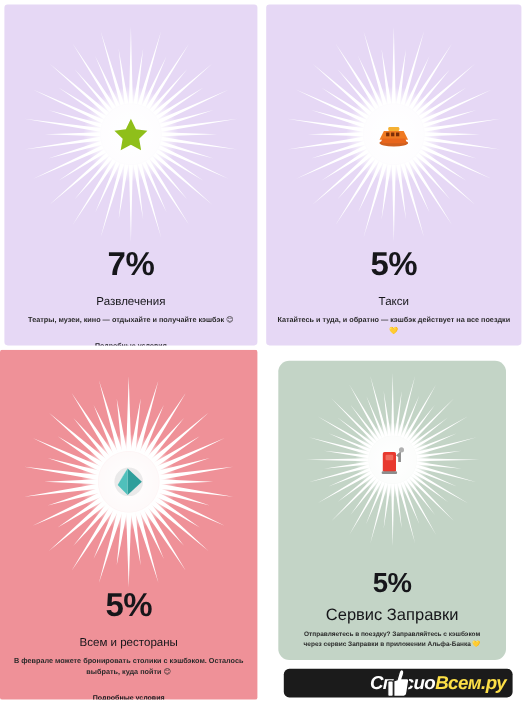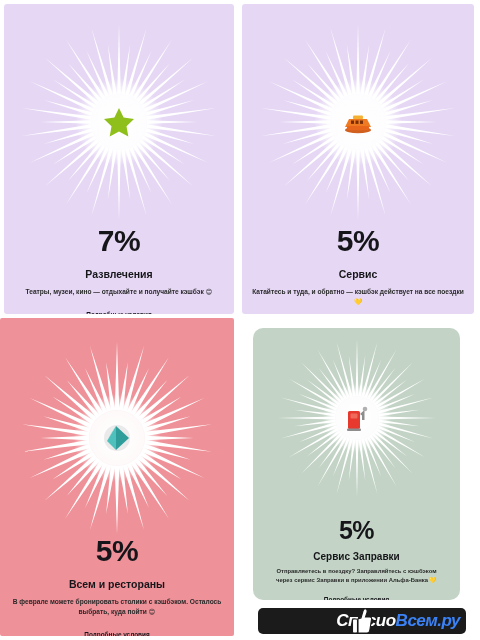--- a/index.html
+++ b/index.html
@@ -45,22 +45,22 @@
     position:absolute;left:0;right:0;
     display:flex;flex-direction:column;align-items:center;
     text-align:center;
     color:#1a1a1a;
   }
   .pct{
     font-size:30px;font-weight:bold;letter-spacing:-0.5px;
     line-height:1;margin:0 0 12px 0;color:#16161a;
   }
   .pct.small{font-size:25px;margin-bottom:8px;}
-  .title{font-size:10.5px;font-weight:bold;margin:0 0 7px 0;color:#16161a;}
-  .title.sm{font-size:10px;margin-bottom:5px;}
+  .title{font-size:10.5px;font-weight:normal;margin:0 0 7px 0;color:#16161a;}
+  .title.sm{font-size:15px;margin-bottom:5px;}
   .desc{
     font-size:6.6px;line-height:1.5;margin:0;
     color:#2a2a2a;max-width:215px;font-weight:600;
   }
   .desc.narrow{max-width:175px;font-size:5.9px;}
   .terms{
     font-size:6.4px;font-weight:bold;margin-top:14px;color:#16161a;
   }
   .terms.ul{text-decoration:underline;margin-top:11px;}
 
@@ -69,21 +69,21 @@
     position:absolute;left:258px;top:608px;width:208px;height:26px;
     background:#1b1b1b;border-radius:5px;
     display:flex;align-items:center;justify-content:flex-end;
     overflow:hidden;
   }
   .wm-text{
     font-size:17px;font-weight:bold;font-style:italic;
     letter-spacing:-0.5px;padding-right:6px;white-space:nowrap;
   }
   .wm-a{color:#ffffff;}
-  .wm-b{color:#3b82f6;}
+  .wm-b{color:#fde047;}
   .wm-thumb{
     position:absolute;left:92px;top:-1px;width:22px;height:27px;
   }
 </style>
 </head>
 <body>
 
 <div class="grid">
 
   <div class="cell">
@@ -222,21 +222,21 @@
           <path d="M4 18 L8 10 L26 10 L30 18 Z" fill="#f07a22"></path>
           <rect x="6" y="17" width="22" height="4.2" rx="1.4" fill="#e8661c"></rect>
           <rect x="10" y="11.5" width="3" height="3.4" fill="#7a2e08"></rect>
           <rect x="14.5" y="11.5" width="3" height="3.4" fill="#7a2e08"></rect>
           <rect x="19" y="11.5" width="3" height="3.4" fill="#7a2e08"></rect>
           <rect x="12" y="6.5" width="10" height="3.6" rx="1.2" fill="#f5b133"></rect>
         </svg>
       </div>
       <div class="textblock" style="top:222px;">
         <div class="pct">5%</div>
-        <div class="title">Сервис</div>
+        <div class="title">Такси</div>
         <div class="desc">Катайтесь и туда, и обратно — кэшбэк действует на все поездки 💛</div>
 
       </div>
     </div>
   </div>
 
   <div class="cell">
     <div class="panel p-cafe" id="panel-cafe">
       <div class="burst" id="burst-cafe" style="top:22px;">
           <svg width="196" height="196" viewBox="0 0 196 196">

